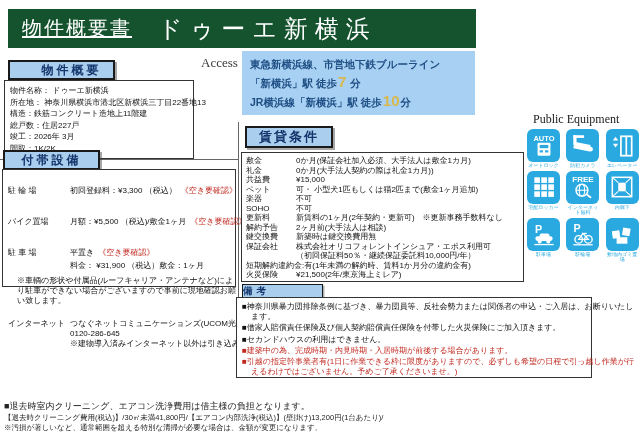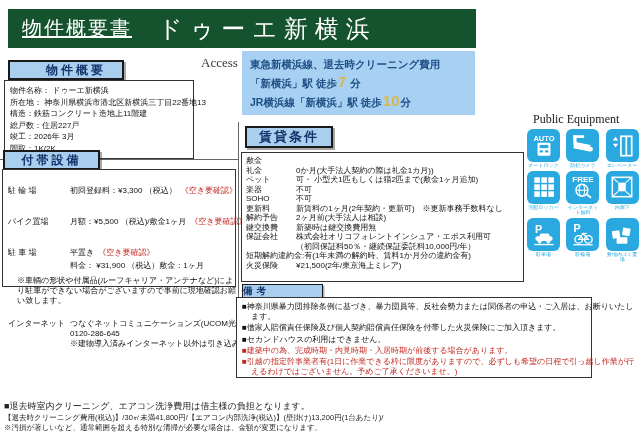--- a/index.html
+++ b/index.html
@@ -13,21 +13,21 @@
   
   .access-label{position:absolute;left:201px;top:55px;font-family:"Liberation Serif",serif;
                 font-size:13px;color:#3a3a3a;}
   .access-box{position:absolute;left:242px;top:51px;width:233px;height:64px;background:#a7d0f2;
               padding:4px 8px;box-sizing:border-box;}
   .a-line{font-size:10.5px;color:#1e4e84;line-height:18px;font-weight:bold;white-space:nowrap;}
   .a-num{color:#d9b84d;font-size:15px;font-weight:bold;padding:0 1px;}
   
   .tab{position:absolute;background:#aaceee;border:2px solid #1a1a1a;color:#12356b;font-weight:bold;
        text-align:center;box-shadow:2px 2px 0 rgba(60,60,60,.45);box-sizing:border-box;white-space:nowrap;}
-  .tab-overview{left:8px;top:60px;width:116px;height:20px;font-size:12px;line-height:16px;letter-spacing:3px;padding-left:20px;}
+  .tab-overview{left:8px;top:60px;width:107px;height:20px;font-size:12px;line-height:16px;letter-spacing:3px;padding-left:20px;}
   .tab-fac{left:3px;top:150px;width:97px;height:20px;font-size:12px;line-height:16px;letter-spacing:3px;}
   .tab-rental{left:245px;top:126px;width:88px;height:22px;font-size:13px;line-height:18px;letter-spacing:2px;}
   
   .box{position:absolute;border:1px solid #333;background:#fff;box-sizing:border-box;}
   .overview-box{left:4px;top:80px;width:190px;height:79px;padding:4px 5px;}
   .o-row{font-size:8px;line-height:11.6px;white-space:nowrap;}
   .hline{position:absolute;left:0;top:159px;width:238px;height:1px;background:#666;}
   .vline{position:absolute;left:238px;top:122px;width:1px;height:189px;background:#666;}
   .fac-box{left:2px;top:169px;width:234px;height:118px;padding:15px 3px 0 5px;font-size:8px;}
   .f-row{display:flex;white-space:nowrap;}
@@ -67,21 +67,21 @@
 
 <div class="page">
 
   <div class="header-bar">
     <span class="doc-type">物件概要書</span>
     <span class="prop-name">ドゥーエ新横浜</span>
   </div>
 
   <div class="access-label">Access</div>
   <div class="access-box">
-    <div class="a-line">東急新横浜線、退去時クリーニング費用</div>
+    <div class="a-line">東急新横浜線、市営地下鉄ブルーライン</div>
     <div class="a-line"><span>「新横浜」駅 徒歩</span><span class="a-num">7</span><span> 分</span></div>
     <div class="a-line"><span>JR横浜線「新横浜」駅 徒歩</span><span class="a-num">10</span><span>分</span></div>
   </div>
 
   <div class="tab tab-overview">物件概要</div>
   <div class="box overview-box">
     <div class="o-row">物件名称： ドゥーエ新横浜</div>
     <div class="o-row">所在地： 神奈川県横浜市港北区新横浜三丁目22番地13</div>
     <div class="o-row">構造：鉄筋コンクリート造地上11階建</div>
     <div class="o-row">総戸数：住居227戸</div>
@@ -116,24 +116,29 @@
       <span>つなぐネットコミュニケーションズ(UCOM光)</span>
     </div>
     <div class="f-indent">0120-286-645</div>
     <div class="f-indent">※建物導入済みインターネット以外は引き込み不可</div>
   </div>
 
   <div class="tab tab-rental">賃貸条件</div>
   <div class="box rental-box">
     <div class="r-row">
         <span class="r-label">敷金</span>
+        <span>0か月(保証会社加入必須、大手法人は敷金1カ月)</span>
       </div>
     <div class="r-row">
         <span class="r-label">礼金</span>
         <span>0か月(大手法人契約の際は礼金1カ月))</span>
+      </div>
+    <div class="r-row">
+        <span class="r-label">共益費</span>
+        <span>¥15,000</span>
       </div>
     <div class="r-row">
         <span class="r-label">ペット</span>
         <span>可・ 小型犬1匹もしくは猫2匹まで(敷金1ヶ月追加)</span>
       </div>
     <div class="r-row">
         <span class="r-label">楽器</span>
         <span>不可</span>
       </div>
     <div class="r-row">

